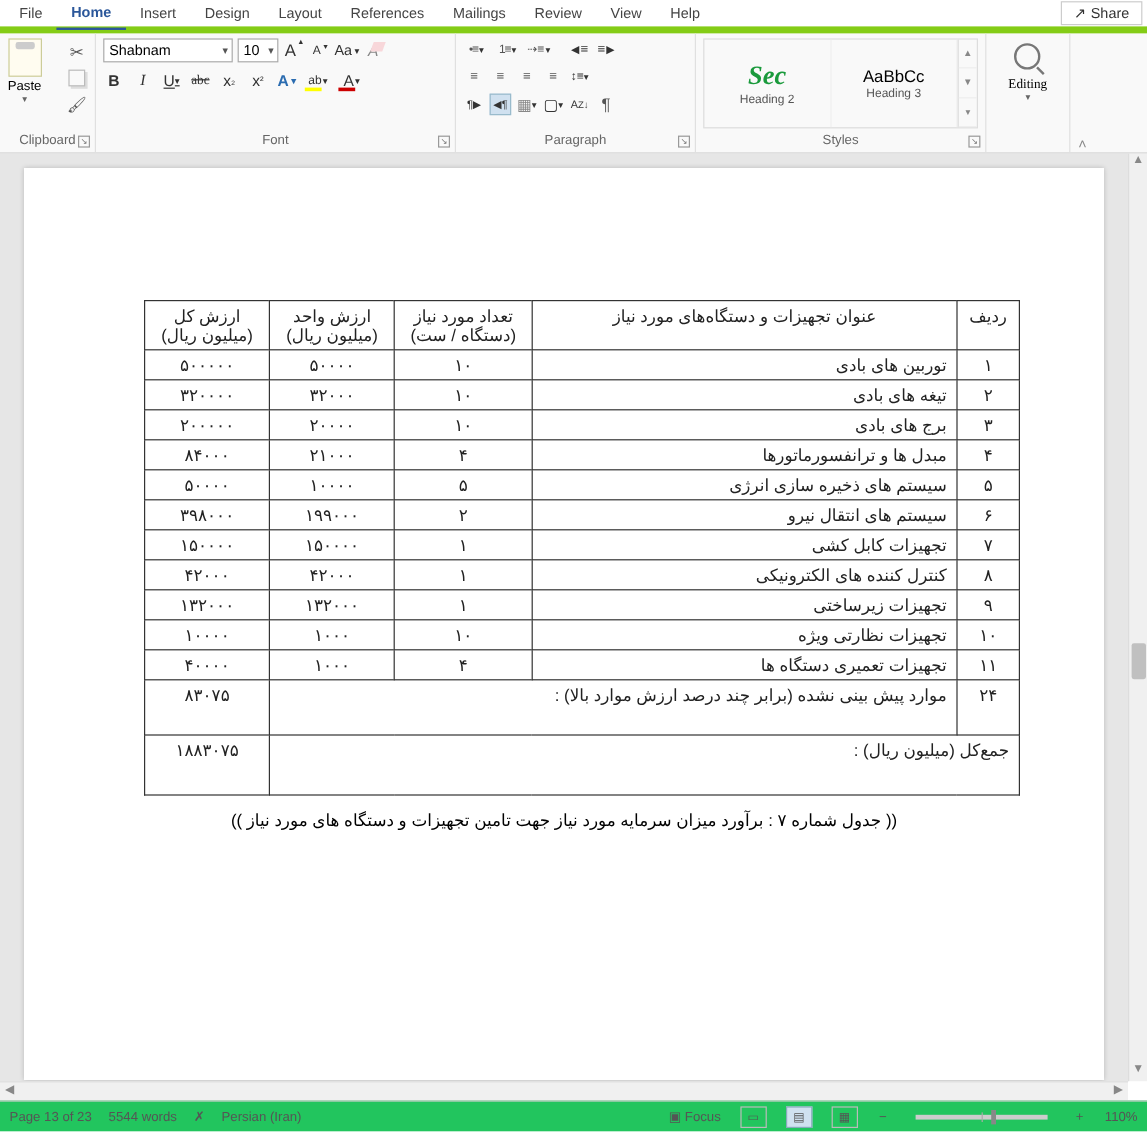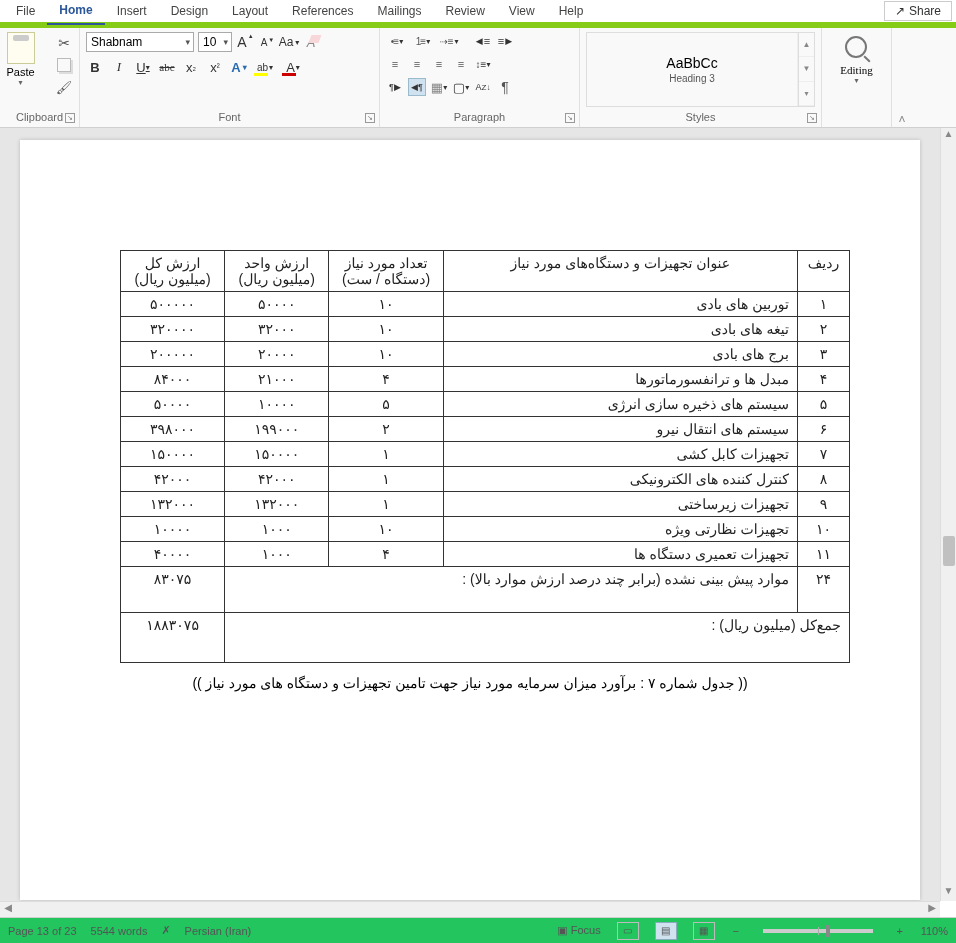--- a/index.html
+++ b/index.html
@@ -226,20 +226,24 @@
       <div class="ibtn sortb"></div>
       <div class="ibtn pilc"></div>
     </div>
     <div class="group-label">Paragraph</div>
     <div class="dl">↘</div>
   </div>
 
   <div class="group styles">
     <div class="styles-gall">
       <div class="style-item">
+        <div class="style-prev" style="font-family:serif;font-weight:700;font-style:italic;color:#1a9a3c;font-size:22px">Sec</div>
+        <div class="style-name">Heading 2</div>
+      </div>
+      <div class="style-item">
         <div class="style-prev" style="font-size:14px">AaBbCc</div>
         <div class="style-name">Heading 3</div>
       </div>
       <div class="sg-scroll">
         <div>▲</div>
         <div>▼</div>
         <div>▾</div>
       </div>
     </div>
     <div class="group-label">Styles</div>

